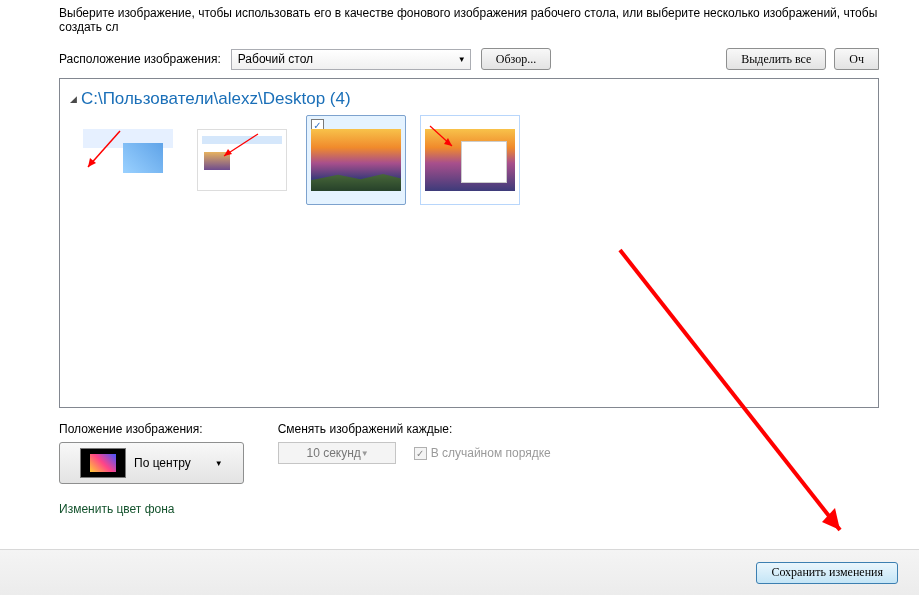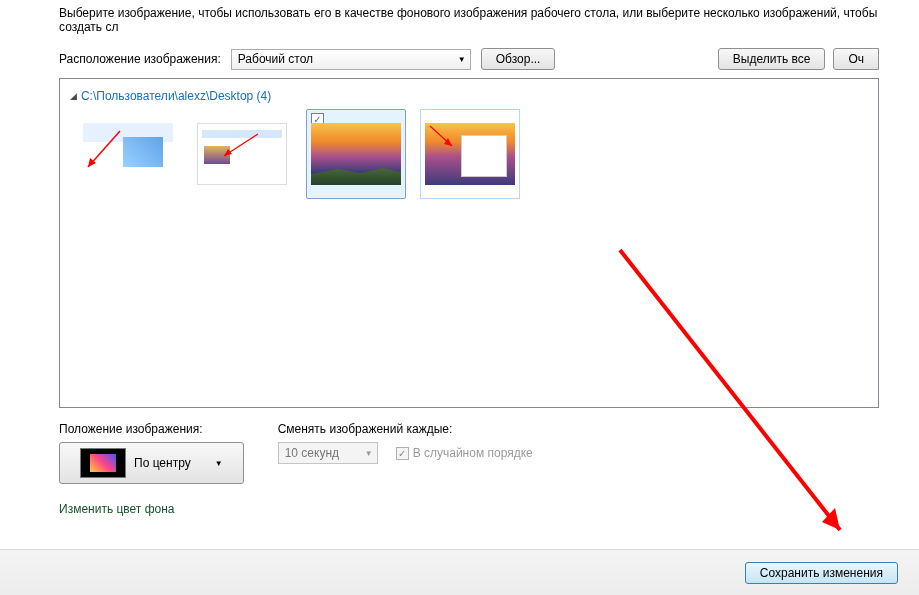--- a/index.html
+++ b/index.html
@@ -52,21 +52,21 @@
     .btn {
       display: inline-flex;
       align-items: center;
       justify-content: center;
       height: 22px;
       border: 1px solid #8e8f8f;
       border-radius: 3px;
       background: linear-gradient(#f8f8f8, #e3e3e3);
       padding: 0 14px;
       font-size: 12px;
-      font-family: Liberation Sans, sans-serif;
+      font-family: Liberation Serif, serif;
       cursor: pointer;
     }
     .btn-browse { min-width: 70px; }
     .btn-selectall { min-width: 96px; }
     .right-buttons {
       margin-left: auto;
       display: flex;
       gap: 8px;
     }
     .gallery {
@@ -81,21 +81,21 @@
       align-items: center;
       gap: 4px;
       margin: 4px 0 6px 0;
     }
     .tri {
       font-size: 9px;
       color: #4a4a4a;
     }
     .path-link {
       color: #1a6fb8;
-      font-size: 12px;
+      font-size: 17px;
     }
     .thumbs {
       display: flex;
       gap: 14px;
       margin-top: 4px;
       margin-left: 8px;
     }
     .thumb {
       width: 100px;
       height: 90px;
@@ -221,25 +221,26 @@
     .position-text {
       font-size:12px;
       padding-right:24px;
     }
     .interval-row {
       display:flex;
       align-items:center;
       gap:18px;
     }
     .interval-select {
-      width: 100px;
+      width: 118px;
       height: 22px;
       color:#777;
       border-color:#c5c5c5;
       background:#f4f4f4;
+      justify-content:center;
     }
     .shuffle {
       display:flex;
       align-items:center;
       gap:4px;
       color:#9a9a9a;
       font-size:12px;
     }
     .shuffle-check {
       width:13px;height:13px;

